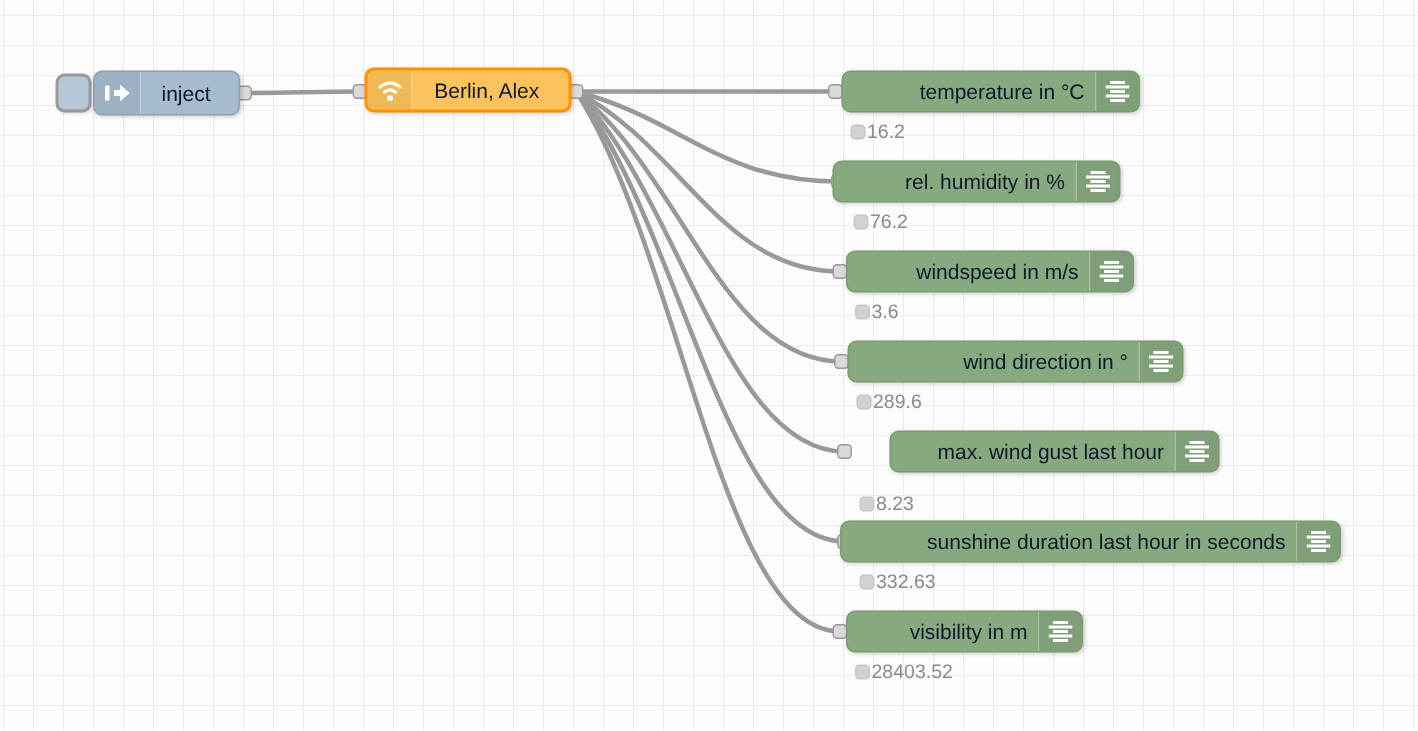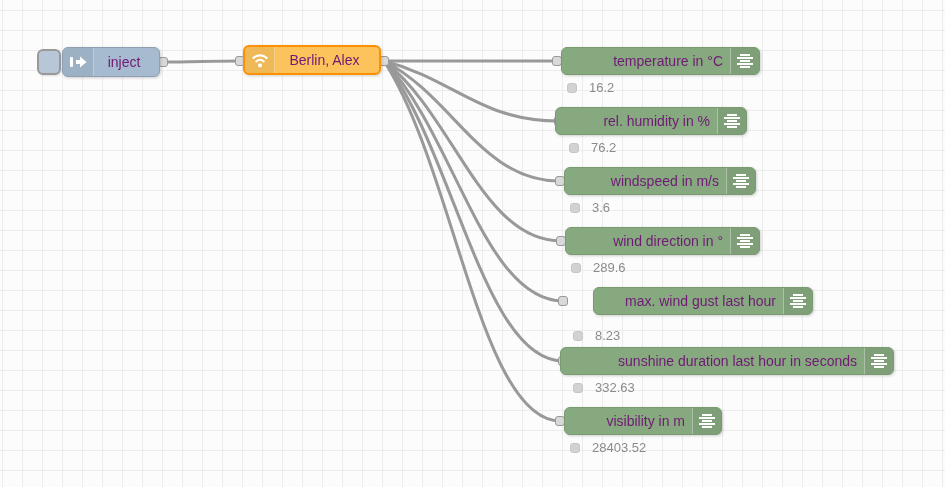--- a/index.html
+++ b/index.html
@@ -14,21 +14,21 @@
   }
   svg.wires{position:absolute;left:0;top:0;pointer-events:none;}
   svg.wires path{stroke:#999;stroke-width:3;fill:none;stroke-linecap:round;}
   .port{
     position:absolute;width:10px;height:10px;border-radius:3px;
     background:#d9d9d9;border:1px solid #999;box-sizing:border-box;
   }
   .node{
     position:absolute;box-sizing:border-box;border-radius:6px;
     box-shadow:1px 1px 3px rgba(0,0,0,0.18);
-    color:#701a75;font-size:14px;
+    color:#0f172a;font-size:14px;
   }
   .node-inject{
     background:#a6bbcf;border:1px solid #8d9fb0;height:30px;
   }
   .node-weather{
     background:#fcc35c;border:2px solid #ff9000;height:30px;
   }
   .node-debug{
     background:#87a980;border:1px solid #7a9a70;height:28px;
   }
@@ -46,21 +46,21 @@
   .node-weather .node-label{left:29px;right:4px;}
   .node-debug .node-label{
     justify-content:flex-end;padding-right:36px;left:4px;right:0;
   }
   .inject-button{
     position:absolute;left:37px;top:49px;width:24px;height:26px;
     background:#b7c7d7;border:2px solid #999;border-radius:6px;box-sizing:border-box;
     box-shadow:1px 1px 2px rgba(0,0,0,0.12);
   }
   .status{
-    position:absolute;display:flex;align-items:center;gap:12px;
+    position:absolute;display:flex;align-items:center;gap:1px;
     color:#8b8b8b;font-size:13px;white-space:nowrap;
   }
   .status-dot{
     width:10px;height:10px;border-radius:3px;background:#d2d2d2;
     border:1px solid #c6c6c6;box-sizing:border-box;flex:0 0 auto;
   }
 </style>
 </head>
 <body>
 
@@ -160,21 +160,21 @@
             <rect x="3" y="12" width="10" height="2"></rect>
           </g>
         </svg>
     </div>
   </div>
   <div class="status" style="left:570px;top:200px">
     <span class="status-dot"></span>
     <span>3.6</span>
   </div>
 
-  <div class="node node-debug" style="left:565px;top:227px;width:195px">
+  <div class="node node-debug" style="left:565px;top:227px;width:224px">
     <div class="node-label">wind direction in °</div>
     <div class="icon-region icon-right">
       <svg width="16" height="14" viewBox="0 0 16 14">
           <g fill="#fff">
             <rect x="3" y="0" width="10" height="2"></rect>
             <rect x="0" y="3" width="16" height="2"></rect>
             <rect x="3" y="6" width="10" height="2"></rect>
             <rect x="0" y="9" width="16" height="2"></rect>
             <rect x="3" y="12" width="10" height="2"></rect>
           </g>

